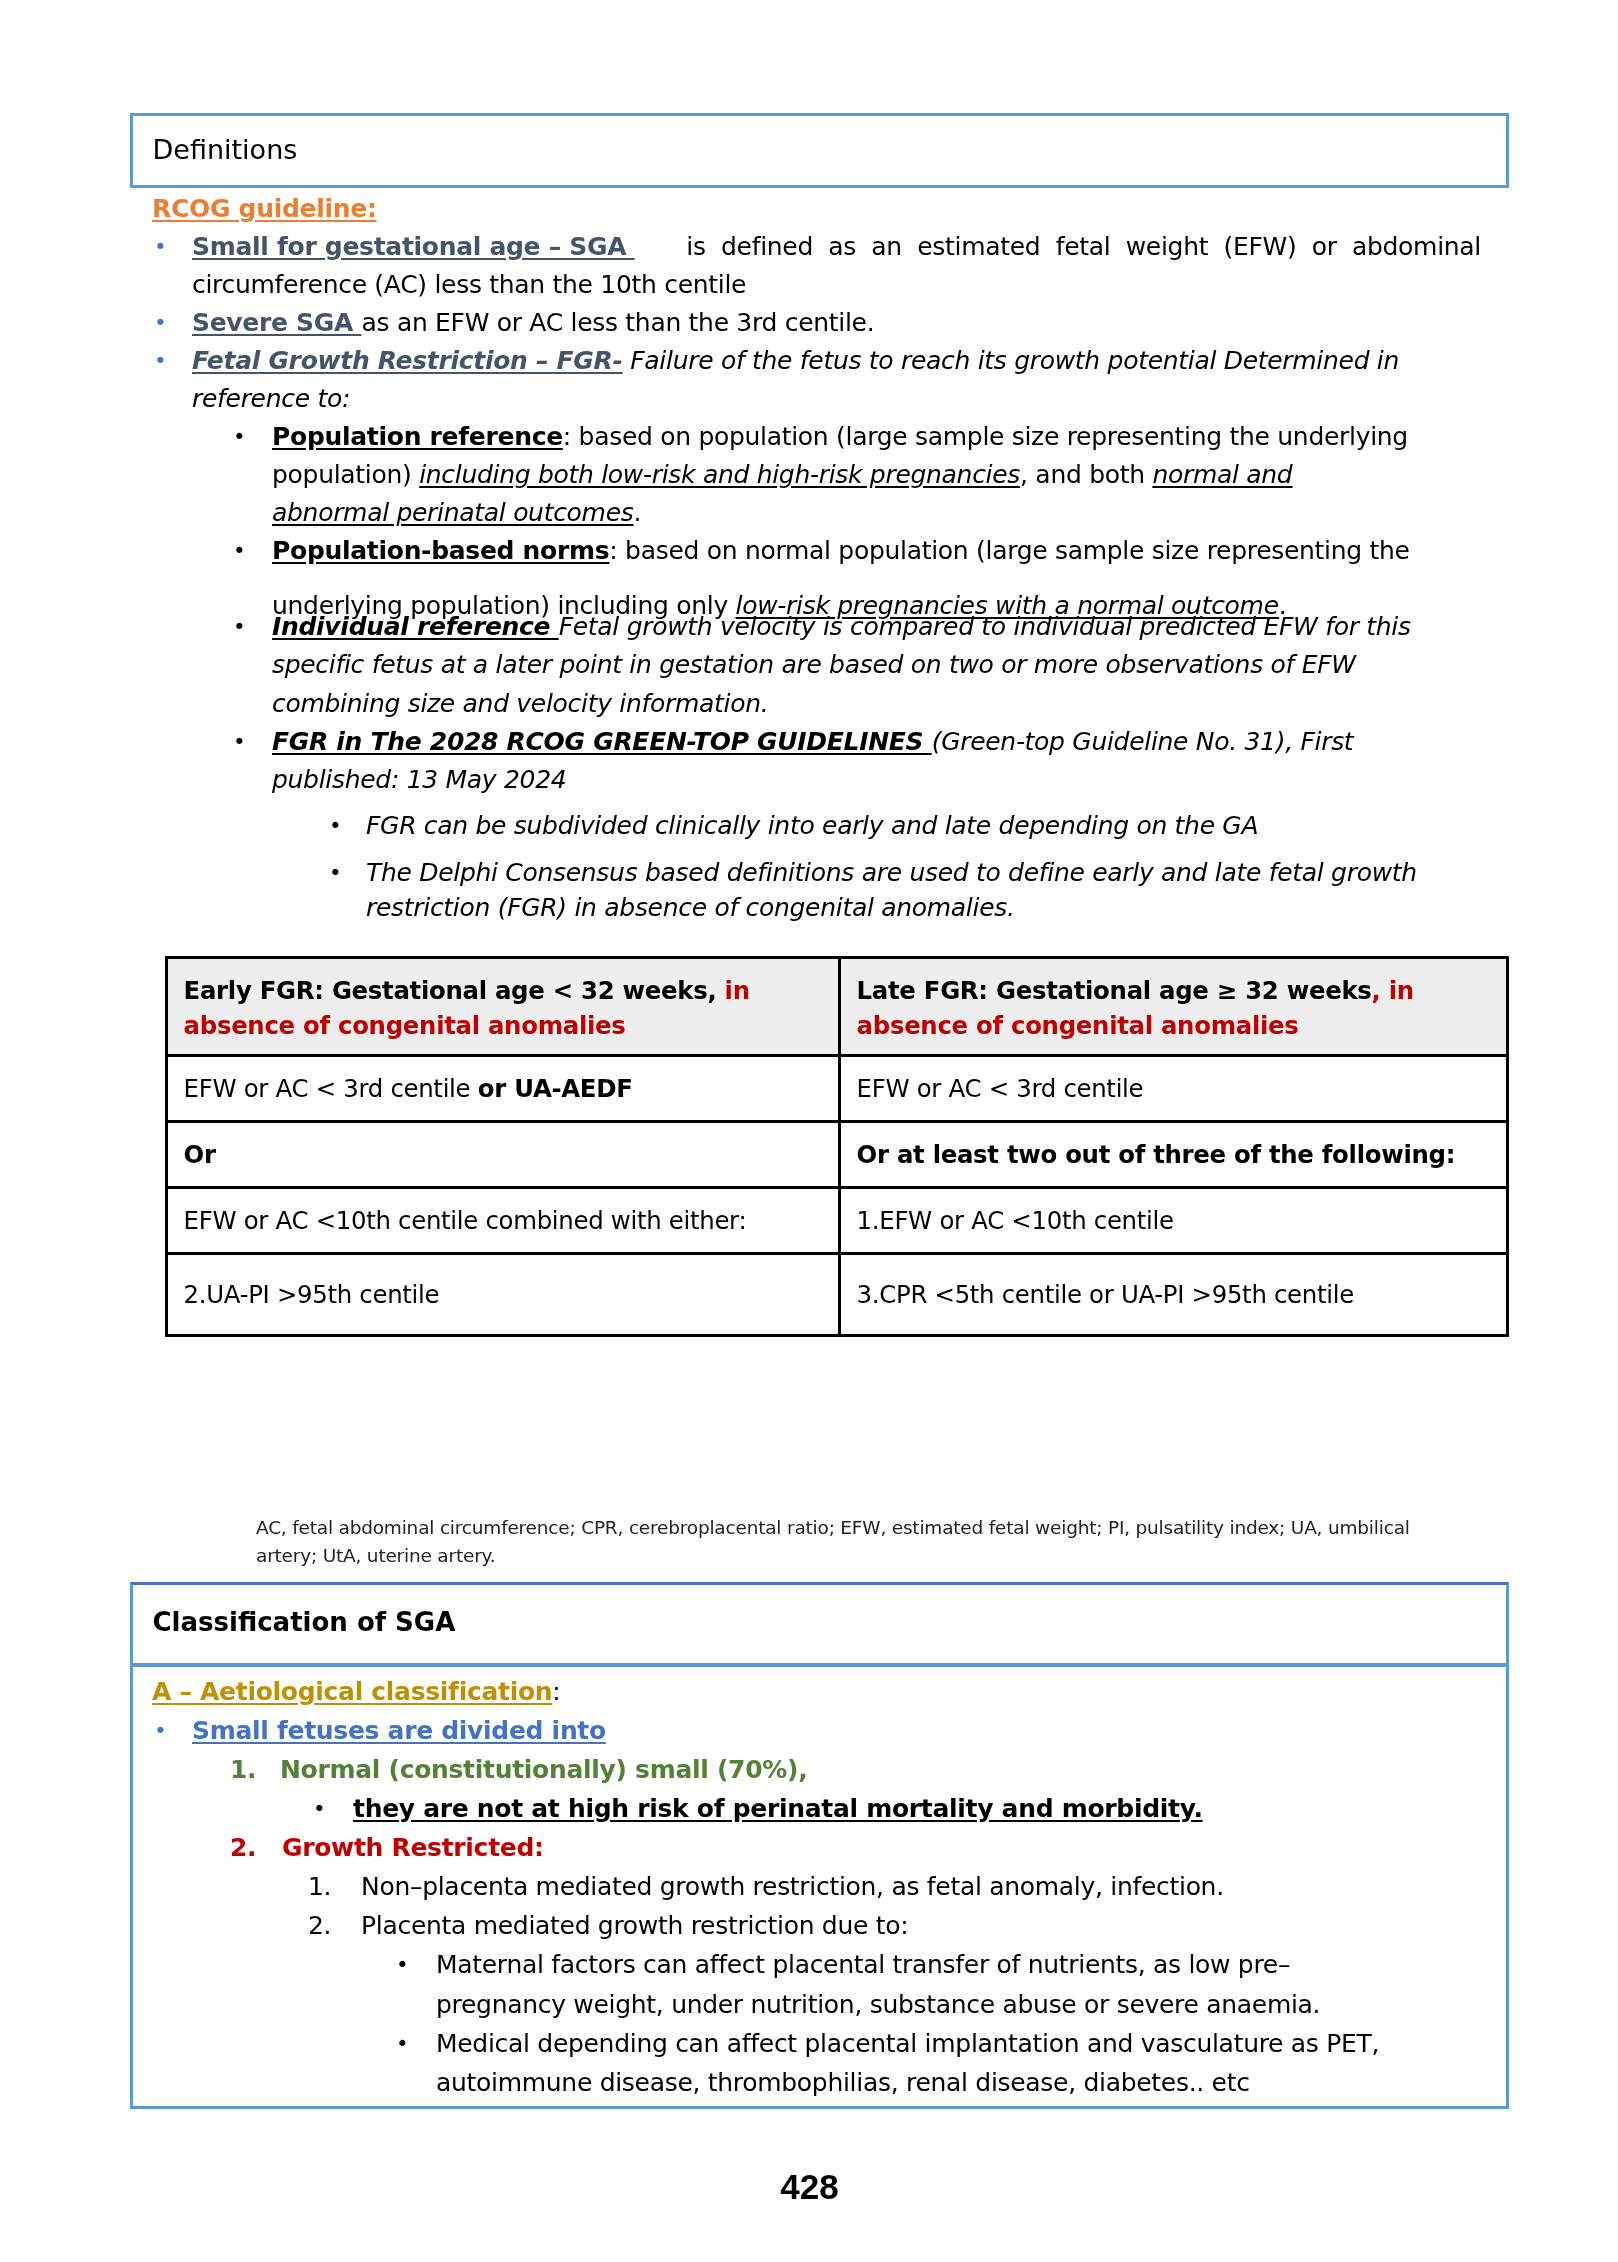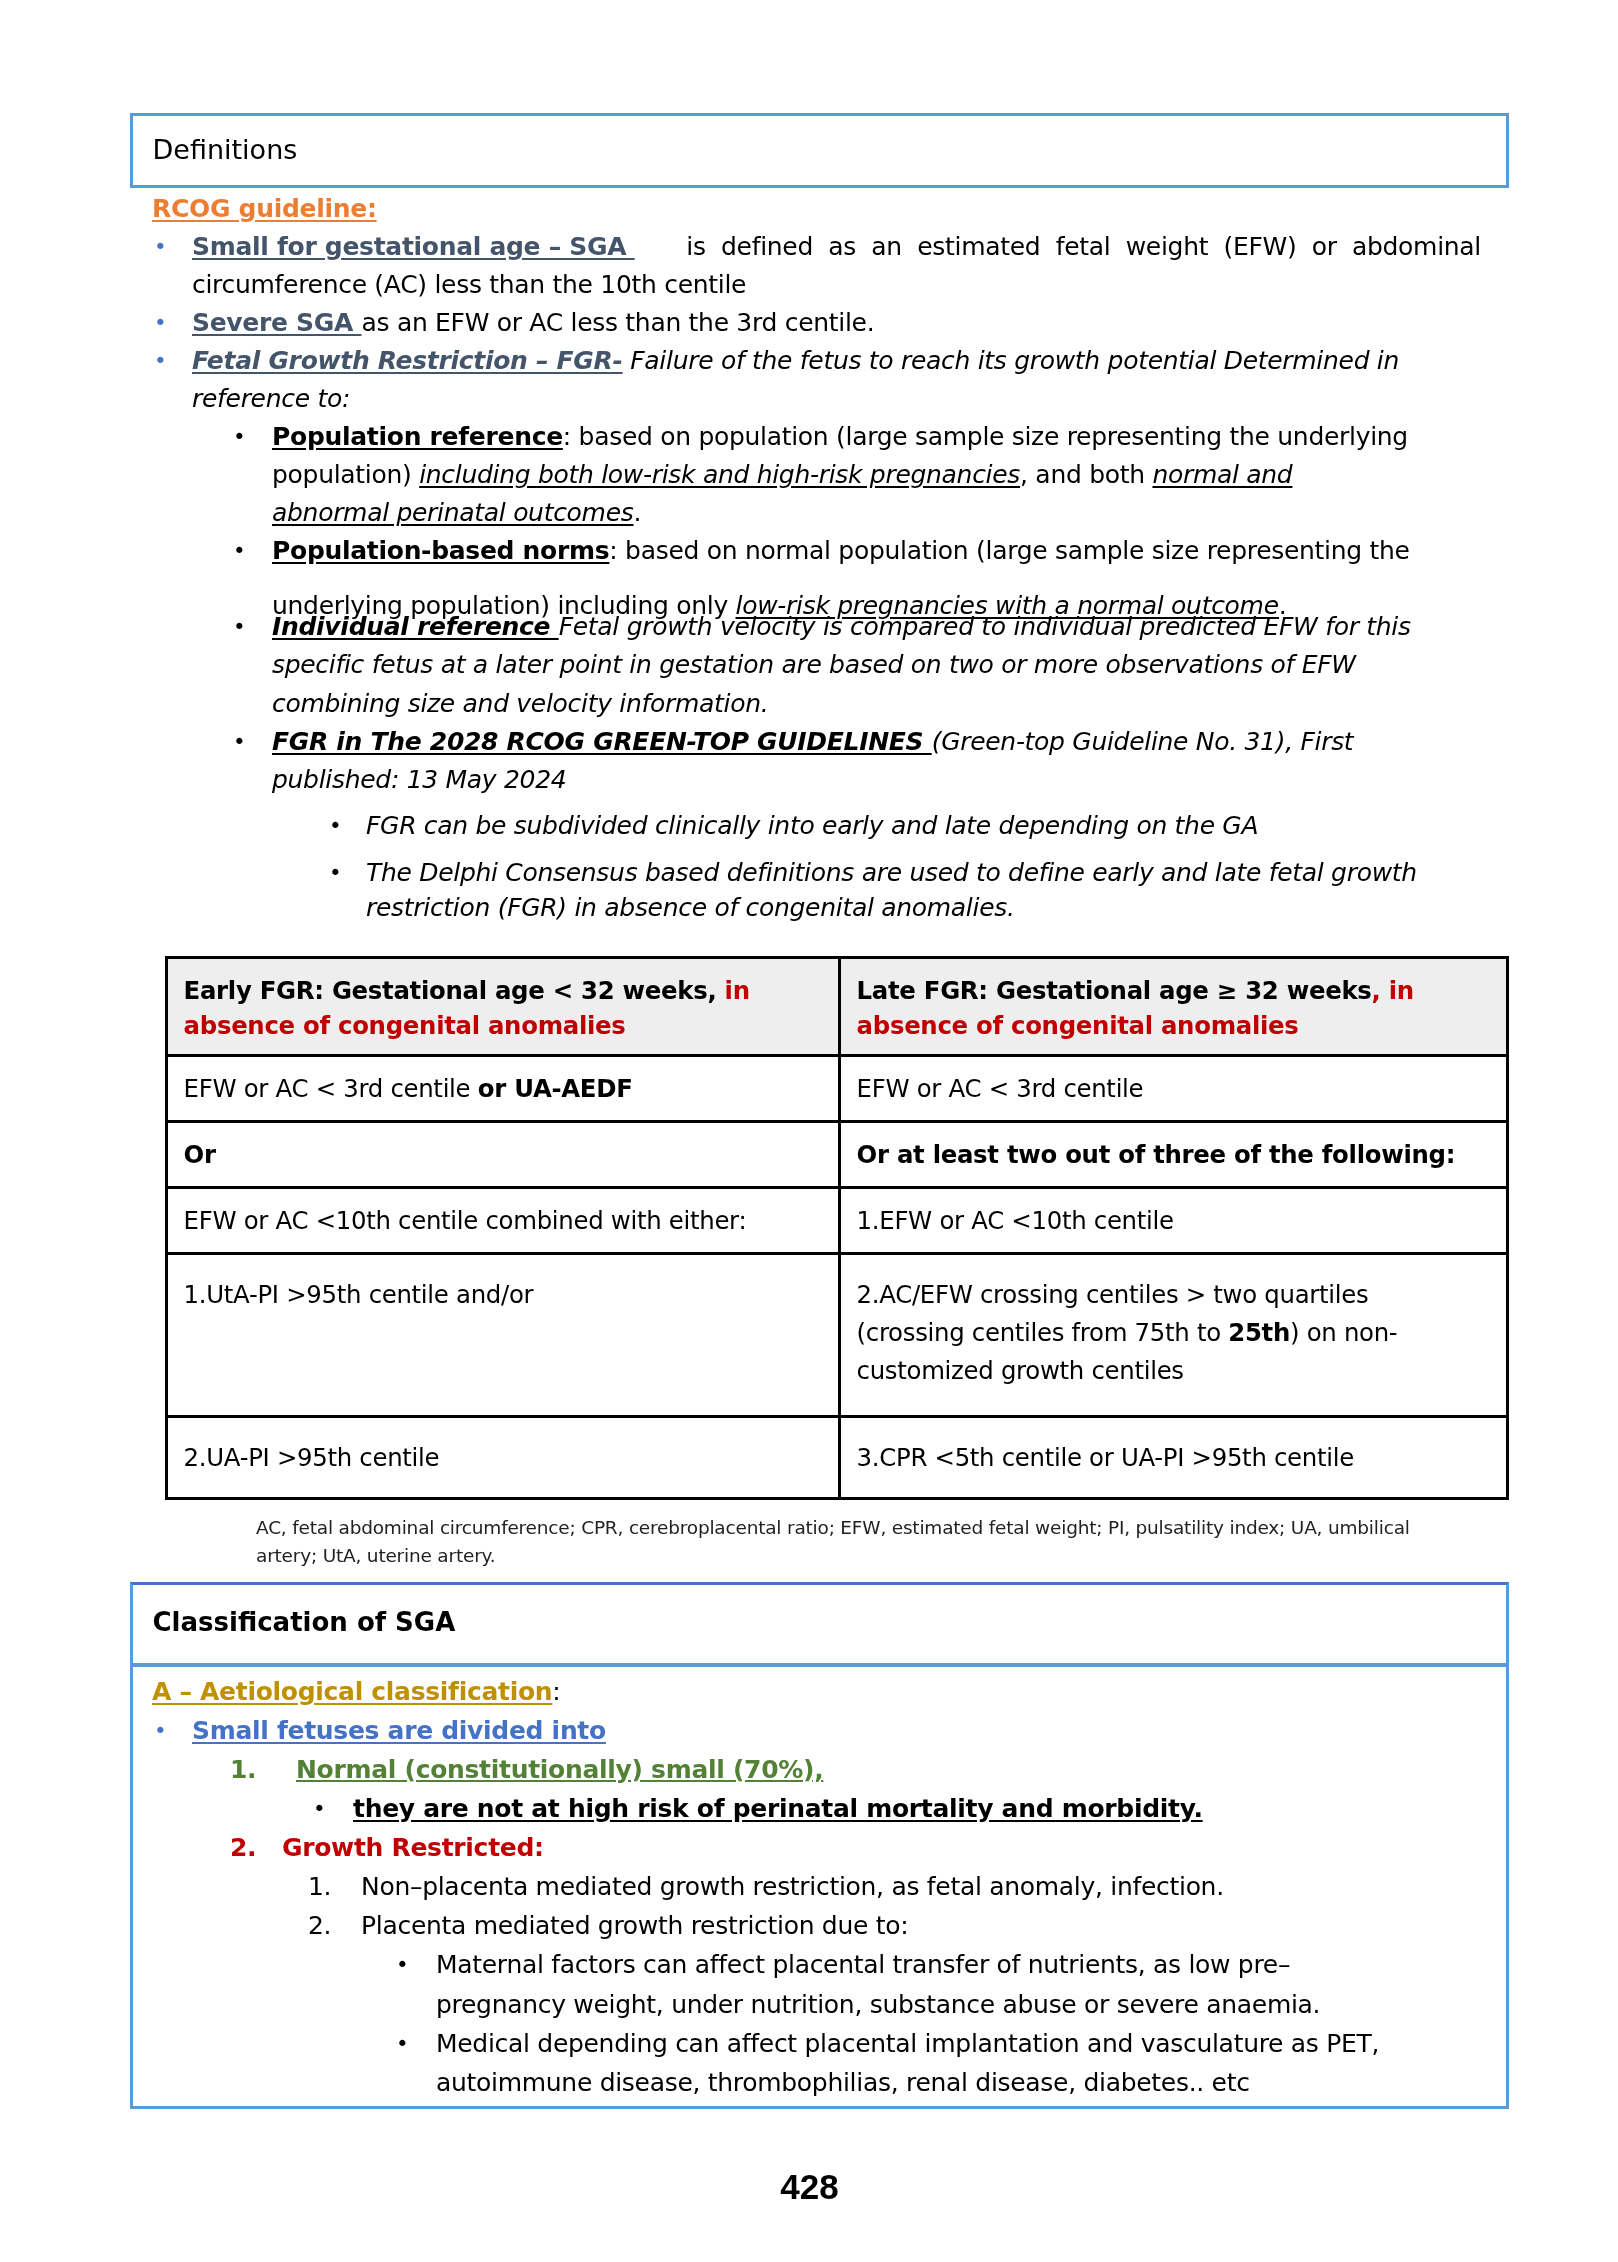--- a/index.html
+++ b/index.html
@@ -122,28 +122,20 @@
     <td>EFW or AC &lt; 3rd centile</td>
   </tr>
   <tr class="r2">
     <td class="b">Or</td>
     <td class="b">Or at least two out of three of the following:</td>
   </tr>
   <tr class="r3">
     <td>EFW or AC &lt;10th centile combined with either:</td>
     <td>1.EFW or AC &lt;10th centile</td>
   </tr>
-  <tr class="r4">
-    <td>1.UtA-PI &gt;95th centile and/or</td>
-    <td>
-      <span>2.AC/EFW crossing centiles &gt; two quartiles</span><br>
-      <span style="white-space:pre;">(crossing centiles from 75th to </span><span class="b">25th</span><span>) on non-</span><br>
-      <span>customized growth centiles</span>
-    </td>
-  </tr>
   <tr class="r5">
     <td>2.UA-PI &gt;95th centile</td>
     <td>3.CPR &lt;5th centile or UA-PI &gt;95th centile</td>
   </tr>
 </tbody>
   </table>
 
 <div class="footnote">AC, fetal abdominal circumference; CPR, cerebroplacental ratio; EFW, estimated fetal weight; PI, pulsatility index; UA, umbilical artery; UtA, uterine artery.</div>
 
 <div class="box" style="left:130px; top:1582px; width:1379px; height:527px; border-color:#5b9bd5; border-top-color:#4472c4;">
@@ -152,21 +144,21 @@
 </div>
 
 <div class="line" style="left:152px; top:1677px;">
   <span class="b u gold">A – Aetiological classification</span><span>:</span>
 </div>
 
 <span class="bullet bullet-blue" style="left:154px; top:1716px;">•</span>
 <div class="line b u blue" style="left:192px; top:1716px;">Small fetuses are divided into</div>
 
 <span class="line b green" style="left:230px; top:1755px;">1.</span>
-<div class="line b green" style="left:296px; top:1755px;text-decoration:underline;">Normal (constitutionally) small (70%),</div>
+<div class="line b green" style="left:280px; top:1755px;">Normal (constitutionally) small (70%),</div>
 <span class="bullet" style="left:313px; top:1794px;">•</span>
 <div class="line b u" style="left:353px; top:1794px;">they are not at high risk of perinatal mortality and morbidity.</div>
 
 <span class="line b red" style="left:230px; top:1833px;">2.</span>
 <div class="line b red" style="left:282px; top:1833px;">Growth Restricted:</div>
 
 <span class="line" style="left:308px; top:1872px;">1.</span>
 <div class="line" style="left:361px; top:1872px;">Non–placenta mediated  growth  restriction, as fetal anomaly, infection.</div>
 
 <span class="line" style="left:308px; top:1911px;">2.</span>

